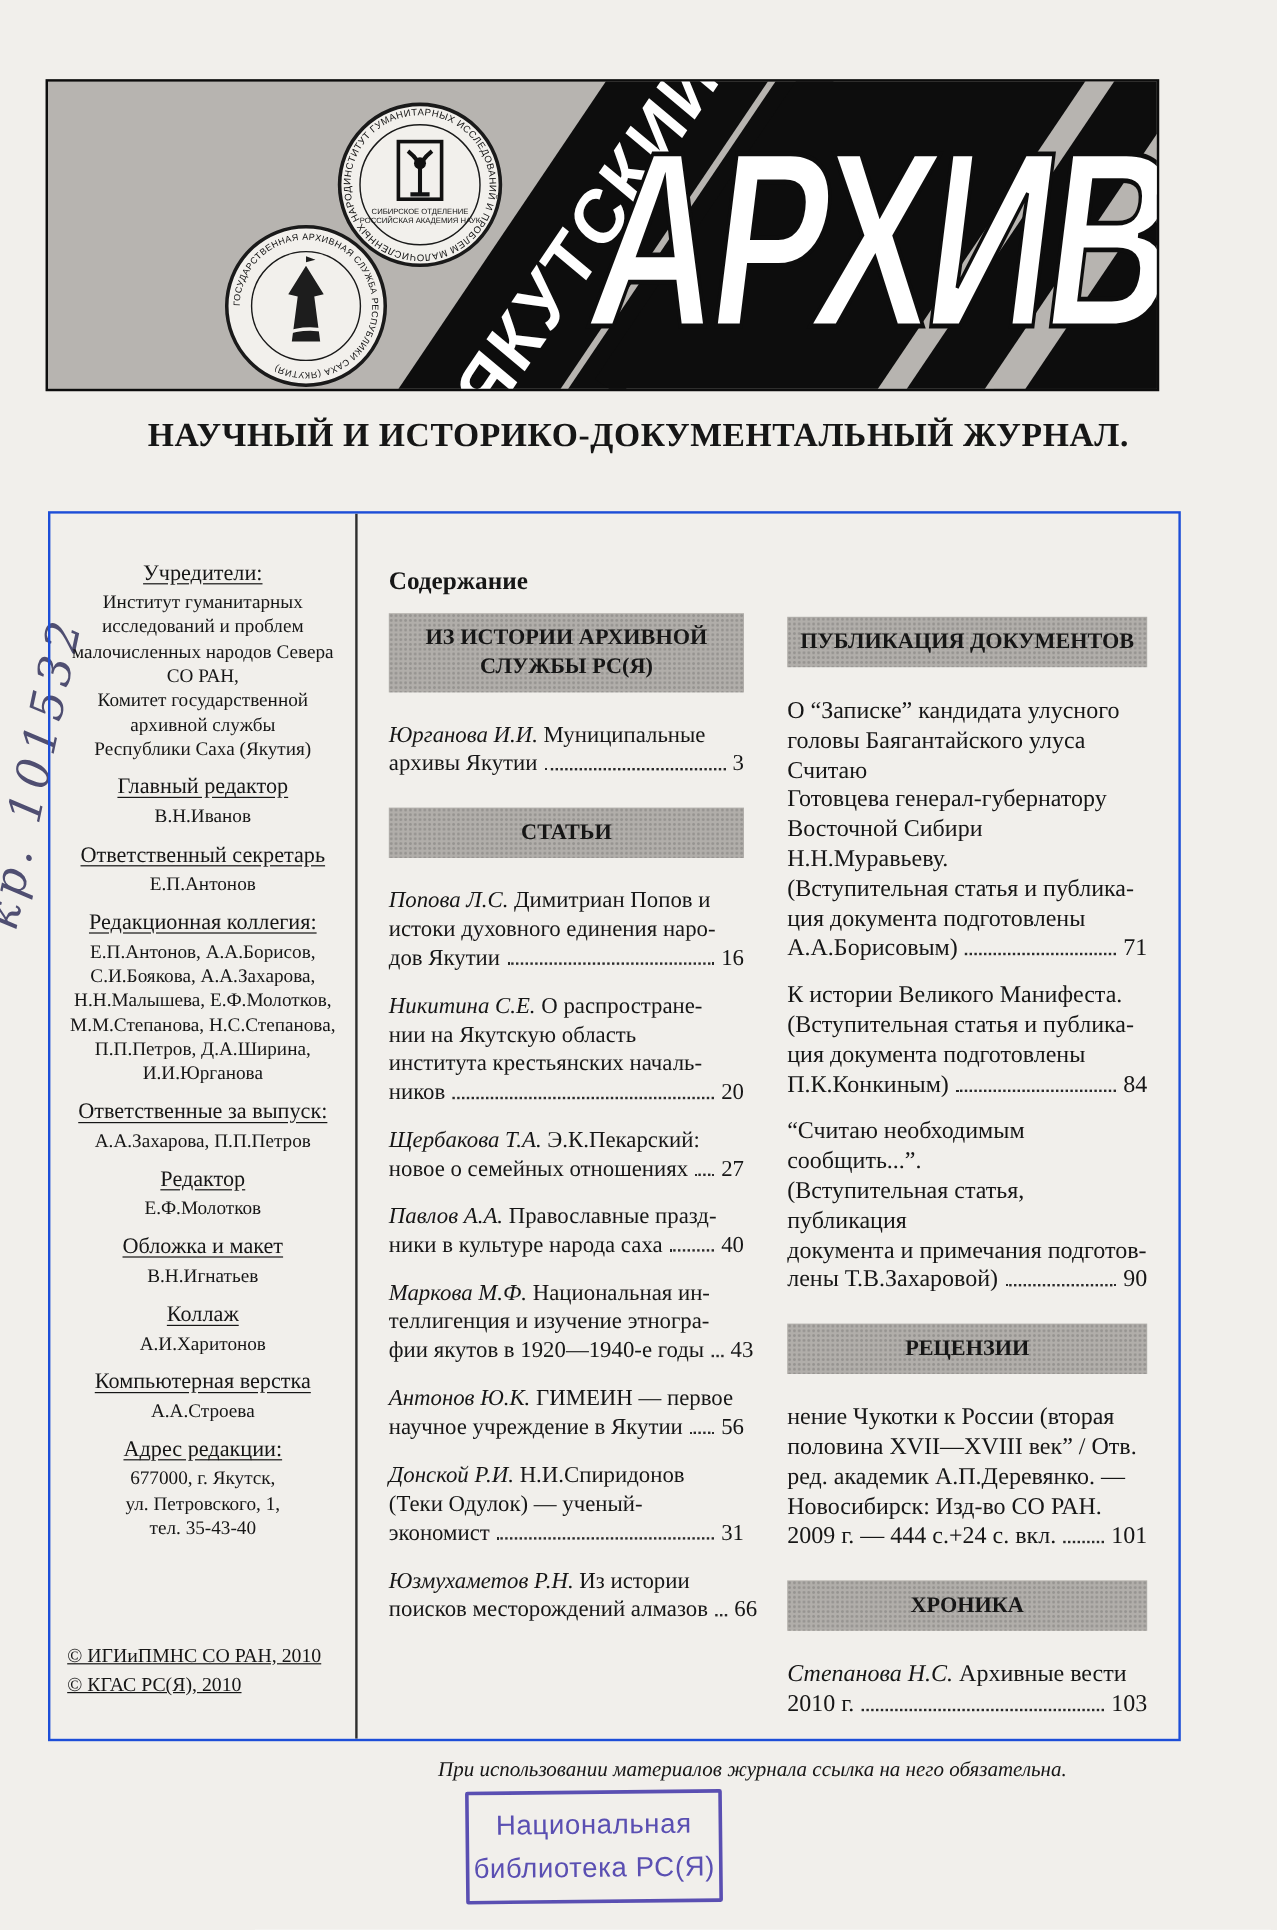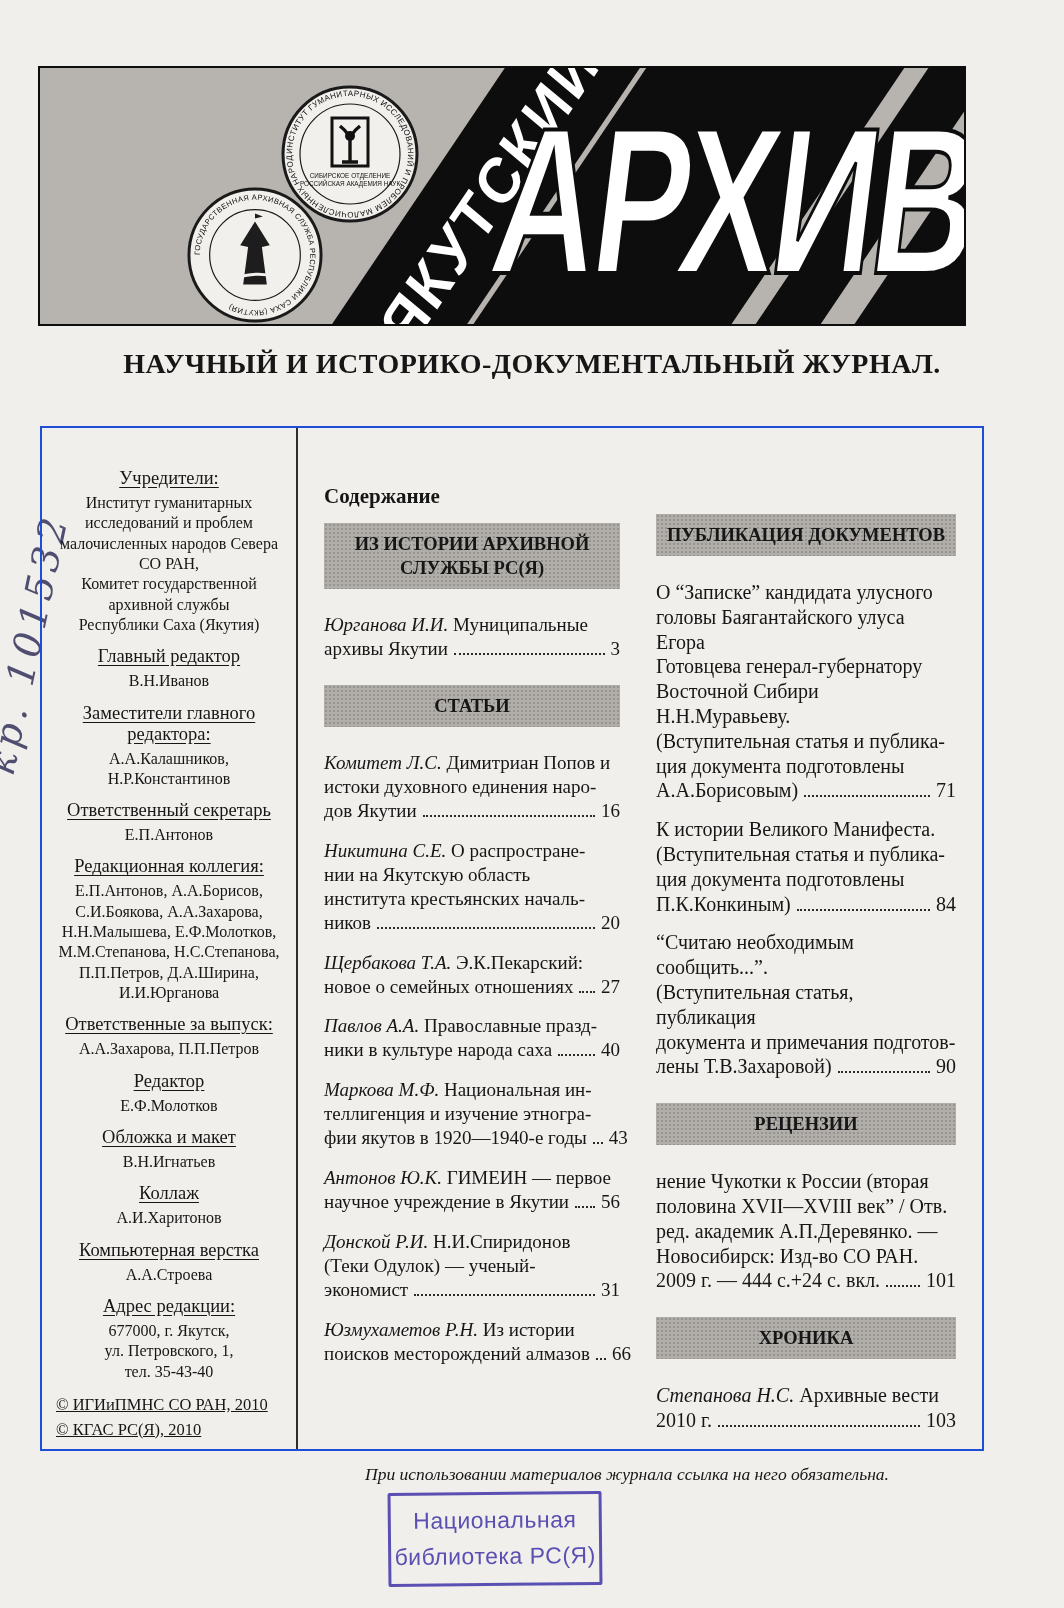--- a/index.html
+++ b/index.html
@@ -67,21 +67,21 @@
     padding:40px 8px 18px 8px;text-align:center;
     display:flex;flex-direction:column;
   }
   .m-section{margin-bottom:11px;}
   .m-heading{font-size:18.5px;margin-bottom:4px;text-decoration:underline;text-underline-offset:3px;}
   .m-line{font-size:16px;line-height:1.27;}
   .copyright{margin-top:auto;text-align:left;padding:0 0 14px 6px;}
   .copyright div{font-size:16.5px;line-height:1.5;text-decoration:underline;}
   .col-mid{
     width:336px;box-sizing:border-box;
-    padding:56px 14px 0 26px;
+    padding:44px 14px 0 26px;
   }
   .col-right{
     flex:1;box-sizing:border-box;
     padding:80px 26px 15px 22px;
   }
   .toc-title{font-weight:700;font-size:21px;margin:0 0 14px 0;}
   .section-box{
     background-color:var(--section_header_bg,#b1aeaa);
     background-image:radial-gradient(circle, rgba(55,55,55,.22) 1px, transparent 1.3px);
     background-size:4px 4px;
@@ -175,25 +175,20 @@
             <div class="m-line">СО РАН,</div>
             <div class="m-line">Комитет государственной</div>
             <div class="m-line">архивной службы</div>
             <div class="m-line">Республики Саха (Якутия)</div>
           </div>
           <div class="m-section">
             <div class="m-heading">Главный редактор</div>
             <div class="m-line">В.Н.Иванов</div>
           </div>
           <div class="m-section">
-            <div class="m-heading">Заместители главного редактора:</div>
-            <div class="m-line">А.А.Калашников,</div>
-            <div class="m-line">Н.Р.Константинов</div>
-          </div>
-          <div class="m-section">
             <div class="m-heading">Ответственный секретарь</div>
             <div class="m-line">Е.П.Антонов</div>
           </div>
           <div class="m-section">
             <div class="m-heading">Редакционная коллегия:</div>
             <div class="m-line">Е.П.Антонов, А.А.Борисов,</div>
             <div class="m-line">С.И.Боякова, А.А.Захарова,</div>
             <div class="m-line">Н.Н.Малышева, Е.Ф.Молотков,</div>
             <div class="m-line">М.М.Степанова, Н.С.Степанова,</div>
             <div class="m-line">П.П.Петров, Д.А.Ширина,</div>
@@ -238,21 +233,21 @@
           <div class="entry">
             <span class="ln"><span class="author">Юрганова И.И. </span>Муниципальные</span>
             <span class="ln last">
               <span class="txt">архивы Якутии</span>
               <span class="dots"></span>
               <span class="pg">3</span>
             </span>
           </div>
           <div class="section-box">СТАТЬИ</div>
           <div class="entry">
-            <span class="ln"><span class="author">Комитет Л.С. </span>Димитриан Попов и</span>
+            <span class="ln"><span class="author">Попова Л.С. </span>Димитриан Попов и</span>
             <span class="ln">истоки духовного единения наро-</span>
             <span class="ln last">
               <span class="txt">дов Якутии</span>
               <span class="dots"></span>
               <span class="pg">16</span>
             </span>
           </div>
           <div class="entry">
             <span class="ln"><span class="author">Никитина С.Е. </span>О распростране-</span>
             <span class="ln">нии на Якутскую область</span>
@@ -313,21 +308,21 @@
               <span class="pg">66</span>
             </span>
           </div>
         </div>
     </div>
     <div class="col-right">
       <div id="toc-right">
           <div class="section-box">ПУБЛИКАЦИЯ ДОКУМЕНТОВ</div>
           <div class="entry">
             <span class="ln">О “Записке” кандидата улусного</span>
-            <span class="ln">головы Баягантайского улуса Егора</span>
+            <span class="ln">головы Баягантайского улуса Считаю</span>
             <span class="ln">Готовцева генерал-губернатору</span>
             <span class="ln">Восточной Сибири Н.Н.Муравьеву.</span>
             <span class="ln">(Вступительная статья и публика-</span>
             <span class="ln">ция документа подготовлены</span>
             <span class="ln last">
               <span class="txt">А.А.Борисовым)</span>
               <span class="dots"></span>
               <span class="pg">71</span>
             </span>
           </div>

